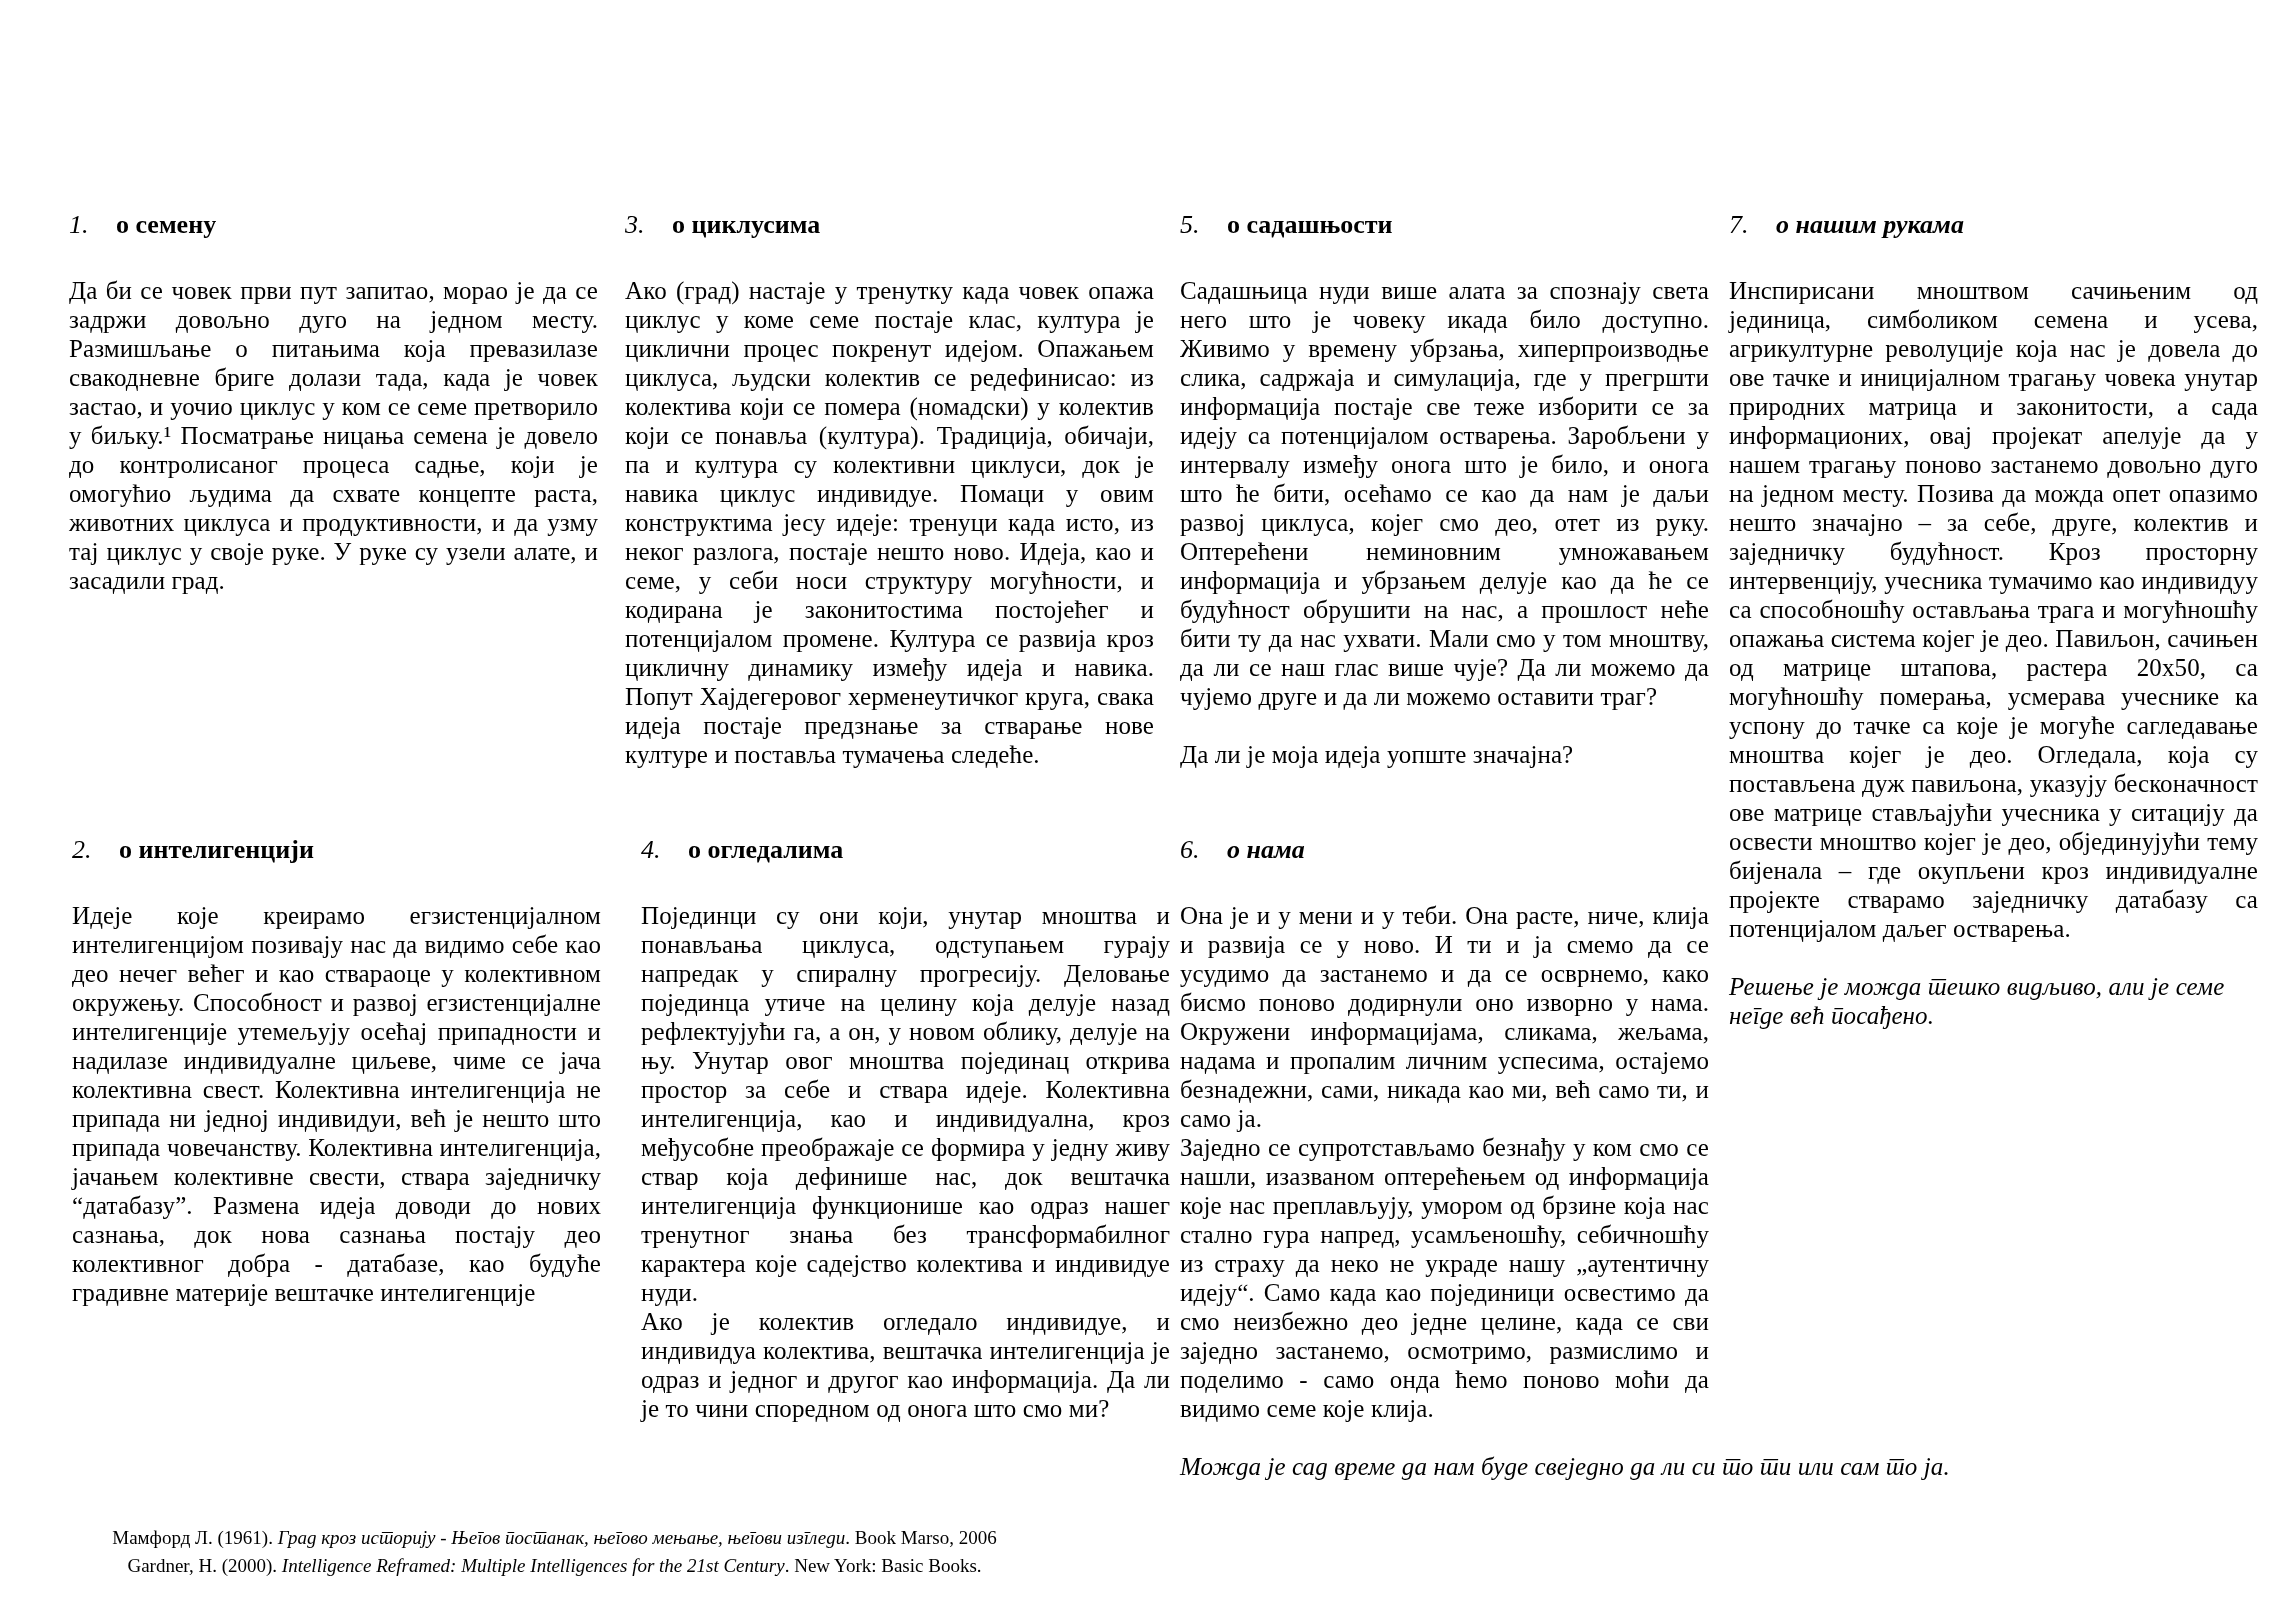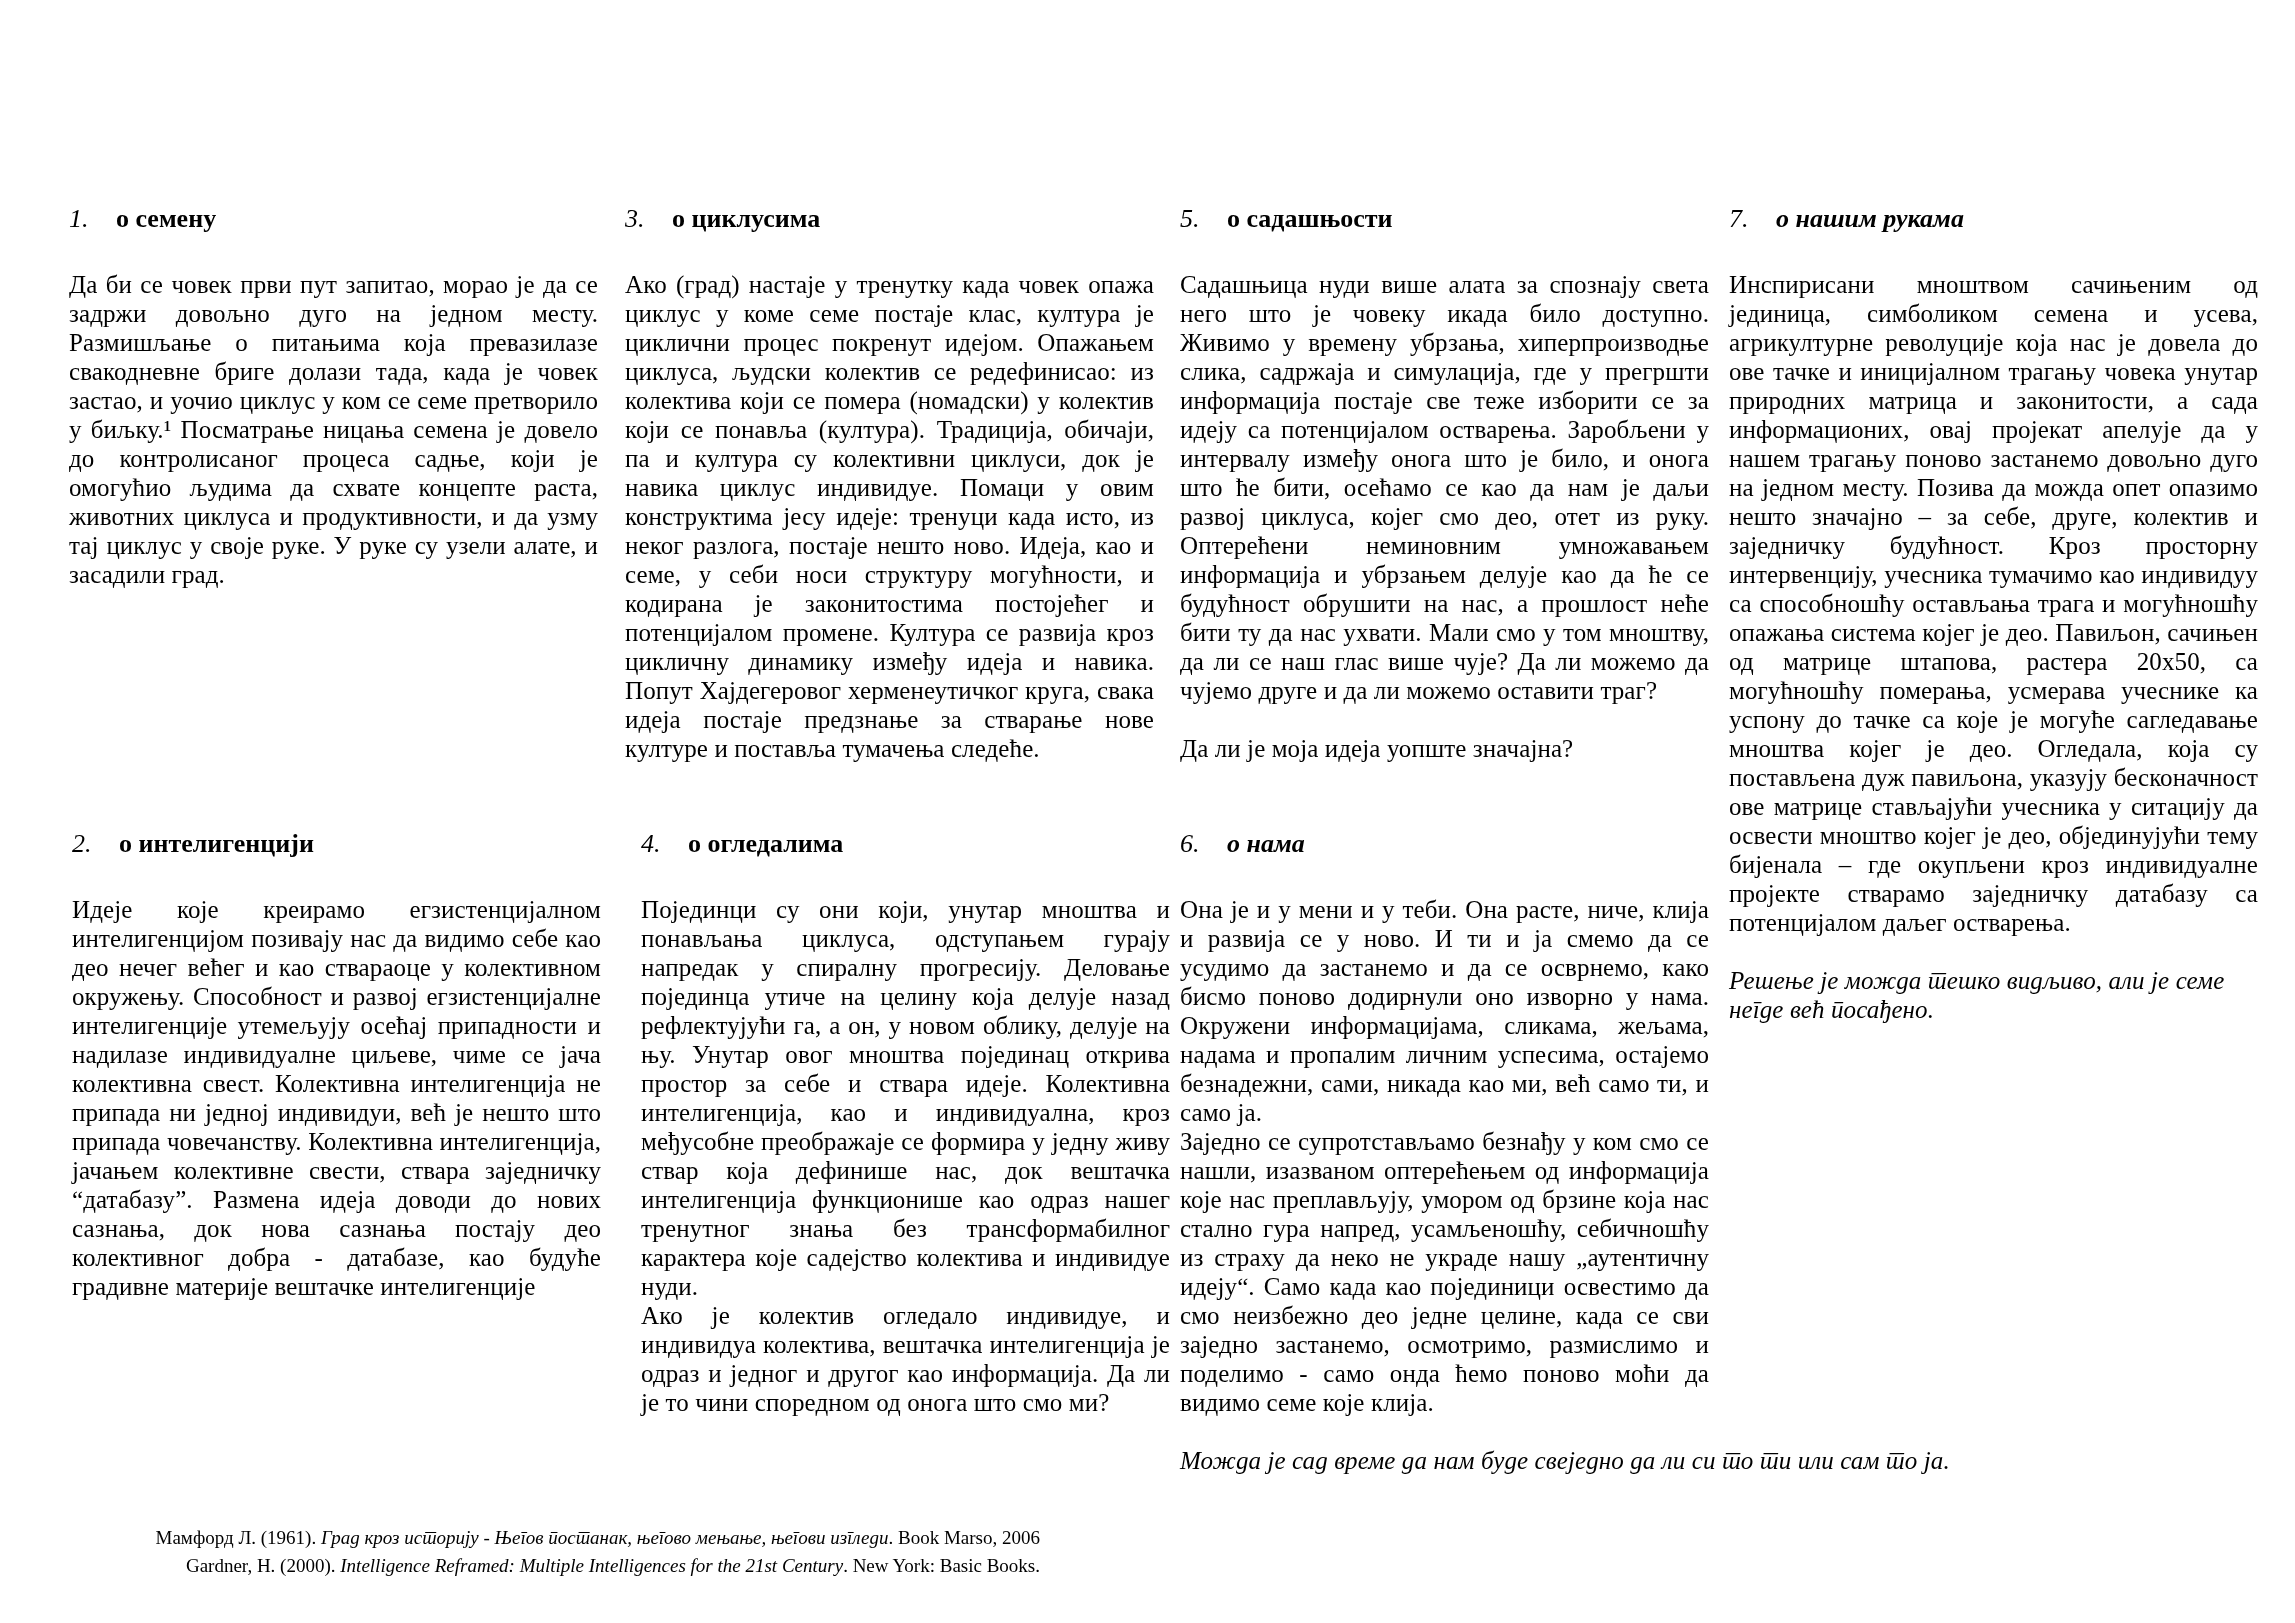--- a/index.html
+++ b/index.html
@@ -15,21 +15,21 @@
   .sec { position: absolute; width: 529px; }
   #sec1 { left: 69px;  top: 196px;  }
   #sec2 { left: 72px;  top: 821px; }
   #sec3 { left: 625px;  top: 196px;  }
   #sec4 { left: 641px;  top: 821px; }
   #sec5 { left: 1180px; top: 196px;  }
   #sec6 { left: 1180px; top: 821px; }
   #sec7 { left: 1729px; top: 196px;  }
 
   .heading {
-    margin: 8px 0 35px 0;
+    margin: 14px 0 35px 0;
     font-size: 26px;
     line-height: 30.5px;
     font-weight: normal;
     white-space: nowrap;
   }
   .heading .num   { font-style: italic; font-weight: normal; margin-right: 21px; }
   .heading .title { font-weight: bold; }
   .heading.italic-title .title { font-style: italic; }
 
   .body-p {
@@ -46,21 +46,21 @@
   .refs {
     position: absolute;
     left: 69px;
     top: 1524px;
     width: 971px;
   }
   .ref {
     margin: 0;
     font-size: 19px;
     line-height: 28px;
-    text-align: right;
+    text-align: center;
   }
   .ref .it { font-style: italic; }
   .ref span { font-style: normal; }
 </style>
 </head>
 <body>
 
 <div class="page">
 
   <section class="sec" id="sec1">

